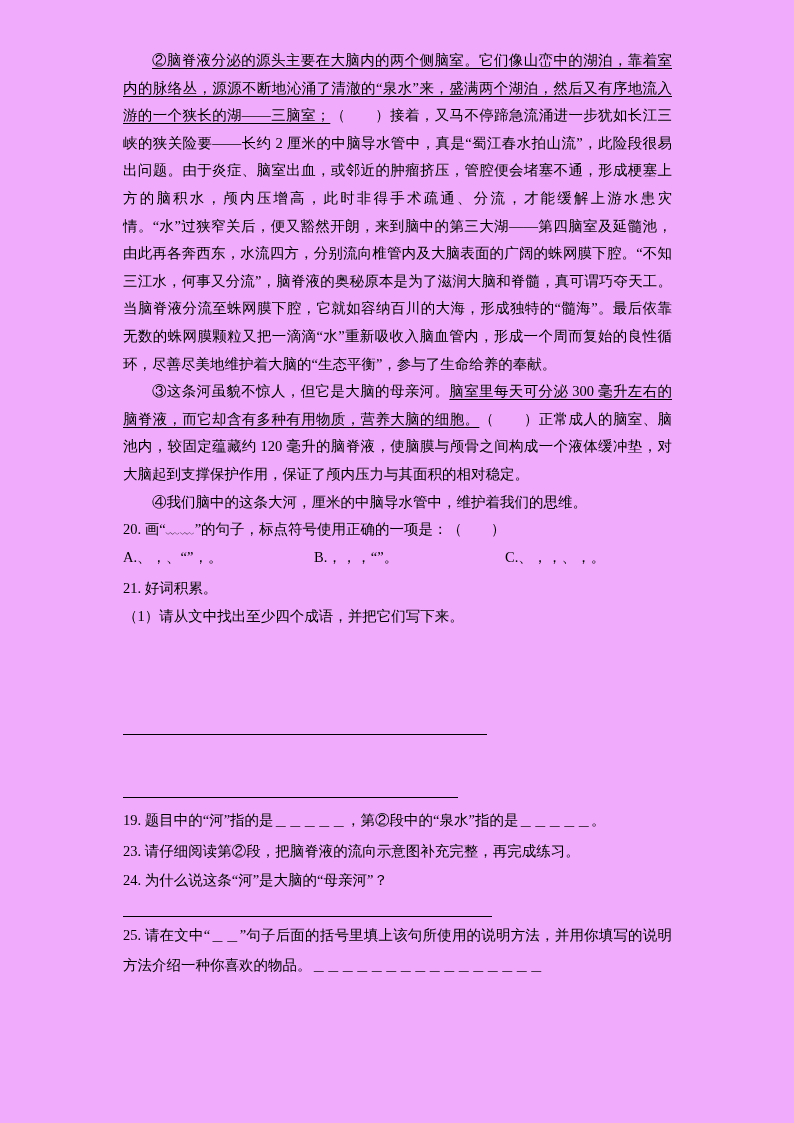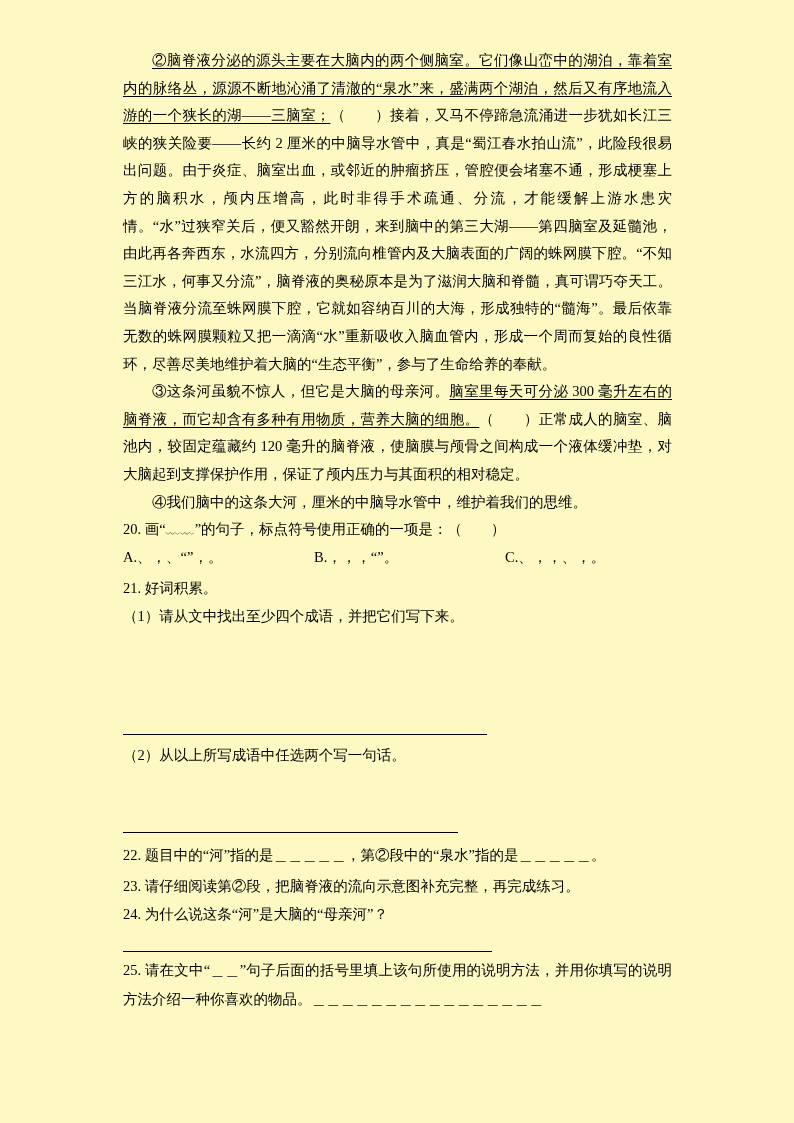--- a/index.html
+++ b/index.html
@@ -8,21 +8,21 @@
     width: 794px;
     height: 1123px;
     background: #ffffff;
     color: #000000;
     font-family: "Liberation Serif", "DejaVu Serif", serif;
   }
   .page {
     width: 794px;
     height: 1123px;
     padding: 47px 122px 0 123px;
-    background: #fef9c3;
+    background: #f0abfc;
     overflow: hidden;
     font-size: 14.5px;
   }
   .para {
     margin: 0;
     line-height: 27.6px;
     text-align: justify;
     text-indent: 2em;
   }
   .u {
@@ -70,25 +70,24 @@
       <span class="opt">A.、，、“”，。</span>
       <span class="opt">B.，，，“”。</span>
       <span class="opt">C.、，，、，。</span>
     </div>
   </div>
 
   <div class="q mt8">
     <div>21. 好词积累。</div>
     <div>（1）请从文中找出至少四个成语，并把它们写下来。</div>
     <div class="ansline ans1"></div>
-    <div class="mt7">（2）从以上所写成语中任选两个写一句话。</div>
     <div class="ansline ans2"></div>
   </div>
 
-  <div class="q mt9">22. 题目中的“河”指的是＿＿＿＿＿，第②段中的“泉水”指的是＿＿＿＿＿。</div>
+  <div class="q mt9">19. 题目中的“河”指的是＿＿＿＿＿，第②段中的“泉水”指的是＿＿＿＿＿。</div>
 
   <div class="q q23block mt2">
     <div>23. 请仔细阅读第②段，把脑脊液的流向示意图补充完整，再完成练习。</div>
   </div>
 
   <div class="q mt6">
     <div>24. 为什么说这条“河”是大脑的“母亲河”？</div>
     <div class="ansline ans3"></div>
   </div>
 

